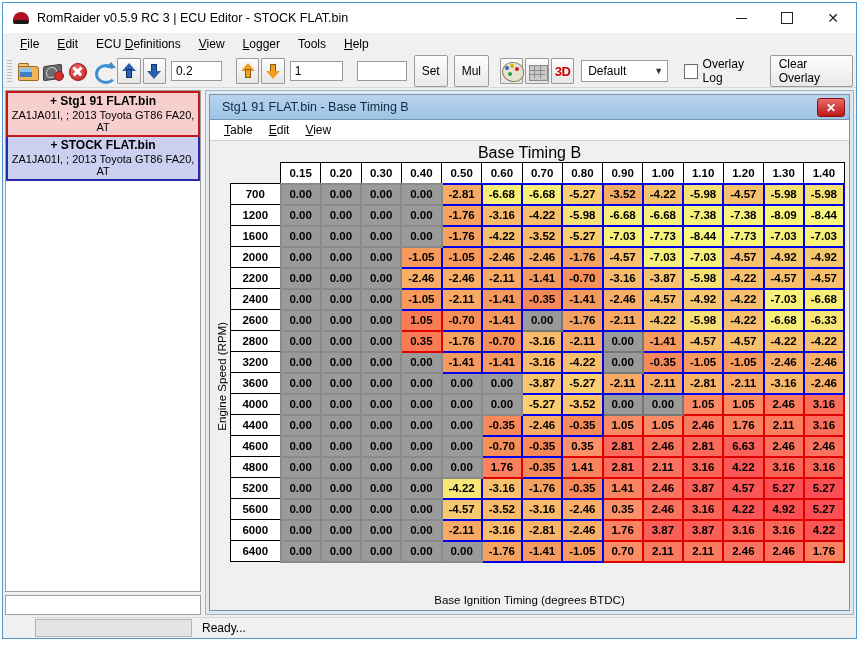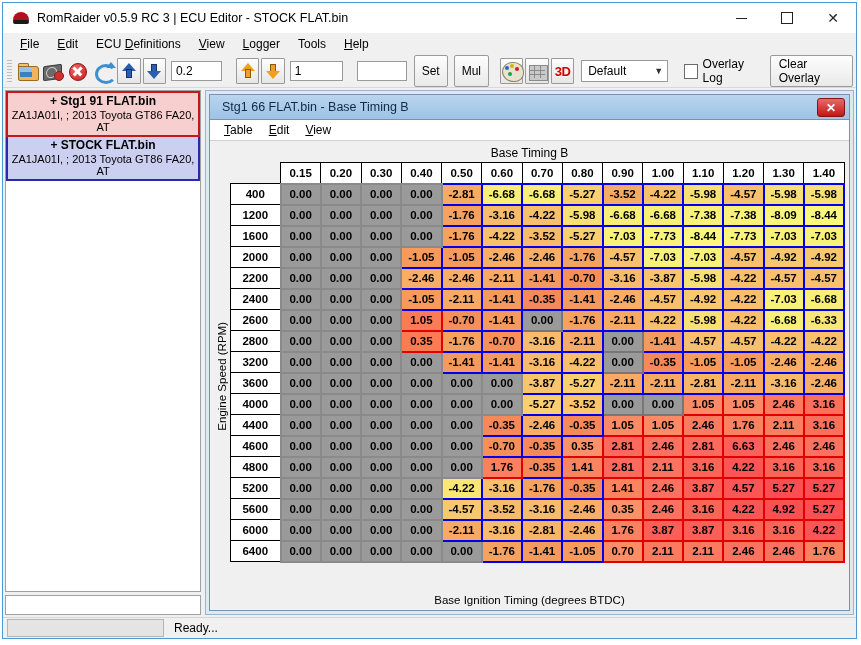--- a/index.html
+++ b/index.html
@@ -138,41 +138,41 @@
   .iframe-title span.t{font-size:12.5px;color:#102a43;}
   .iclose{position:absolute;right:4px;top:3px;width:26px;height:17px;border-radius:3px;
      background:linear-gradient(#e86a6a,#c01717);border:1px solid #8b1111;
      display:flex;align-items:center;justify-content:center;color:#fff;font-weight:bold;font-size:12px;}
   .iframe-menu{height:20px;background:#fff;display:flex;align-items:center;padding-left:6px;
      flex:0 0 auto;border-bottom:1px solid #d0d0d0;}
   .iframe-menu .menu-item{font-size:12px;padding:1px 8px;}
   .iframe-body{flex:1 1 auto;background:#f0f0f0;display:flex;flex-direction:column;
      min-height:0;padding:2px 0 0;}
 
-  .tbl-head{text-align:center;font-size:12px;line-height:14px;padding:3px 0 2px;}
+  .tbl-head{text-align:center;font-size:16px;line-height:14px;padding:3px 0 2px;}
   .tbl-area{flex:1 1 auto;display:flex;min-height:0;padding:0 4px;}
   .yaxis-label{width:16px;flex:0 0 auto;display:flex;align-items:center;justify-content:center;}
   .yaxis-label span{writing-mode:vertical-rl;transform:rotate(180deg);font-size:11.5px;white-space:nowrap;}
   .grid-wrap{flex:1 1 auto;min-width:0;overflow:hidden;}
   table.tbl{border-collapse:collapse;table-layout:fixed;width:100%;}
   table.tbl td{height:21px;text-align:center;font-size:11.5px;font-weight:bold;
       padding:0;box-sizing:border-box;font-family:"Liberation Sans",sans-serif;}
   td.hdr{background:#fff;border:1px solid #000;font-weight:bold;color:#000;}
   td.corner{background:#f0f0f0;border:none;}
   td.rowhdr{background:#fff;border:1px solid #000;}
   td.cell{border:2px solid transparent;}
   td.b-blue{border-color:#0000ee;}
   td.b-red{border-color:#e00000;}
   td.b-gray{border-color:#777777;}
   td.b-none{border-color:#8a8a8a;}
   .tbl-footer{text-align:center;font-size:11.5px;padding:3px 0 4px;}
 
   
   .statusbar{height:20px;flex:0 0 auto;background:#f0f0f0;display:flex;align-items:center;
-     border-top:1px solid #d6d6d6;}
+     border-top:1px solid #d6d6d6;margin-left:28px;}
   .status-box{width:155px;height:16px;margin-left:4px;background:#e4e4e4;border:1px solid #b5b5b5;}
   .status-text{margin-left:10px;font-size:12px;}
 </style>
 </head>
 <body>
 
 <div id="app">
 
   <div class="titlebar">
     <div class="app-icon">
@@ -314,21 +314,21 @@
           <div class="tn-sub">ZA1JA01I, ; 2013 Toyota GT86 FA20, AT</div>
         </div>
       </div>
       <div class="left-bottom"></div>
     </div>
 
     <div class="right-pane">
       <div class="iframe-win">
 
         <div class="iframe-title">
-          <span class="t">Stg1 66 FLAT.bin - Base Timing B</span>
+          <span class="t">Stg1 91 FLAT.bin - Base Timing B</span>
           <div class="iclose">
             <span>✕</span>
           </div>
         </div>
 
         <div class="iframe-menu">
           <div class="menu-item"><u>T</u><span>able</span></div>
           <div class="menu-item"><u>E</u><span>dit</span></div>
           <div class="menu-item"><u>V</u><span>iew</span></div>
         </div>
@@ -373,21 +373,21 @@
                       <td class="hdr">0.70</td>
                       <td class="hdr">0.80</td>
                       <td class="hdr">0.90</td>
                       <td class="hdr">1.00</td>
                       <td class="hdr">1.10</td>
                       <td class="hdr">1.20</td>
                       <td class="hdr">1.30</td>
                       <td class="hdr">1.40</td>
                     </tr>
                     <tr>
-                      <td class="rowhdr">400</td>
+                      <td class="rowhdr">700</td>
                       <td class="cell b-none" style="background: rgb(154, 154, 154);">0.00</td>
                       <td class="cell b-none" style="background: rgb(154, 154, 154);">0.00</td>
                       <td class="cell b-none" style="background: rgb(154, 154, 154);">0.00</td>
                       <td class="cell b-none" style="background: rgb(154, 154, 154);">0.00</td>
                       <td class="cell b-blue" style="background: rgb(245, 171, 100);">-2.81</td>
                       <td class="cell b-blue" style="background: rgb(247, 239, 120);">-6.68</td>
                       <td class="cell b-blue" style="background: rgb(247, 239, 120);">-6.68</td>
                       <td class="cell b-blue" style="background: rgb(251, 207, 112);">-5.27</td>
                       <td class="cell b-blue" style="background: rgb(245, 171, 100);">-3.52</td>
                       <td class="cell b-blue" style="background: rgb(248, 192, 109);">-4.22</td>

